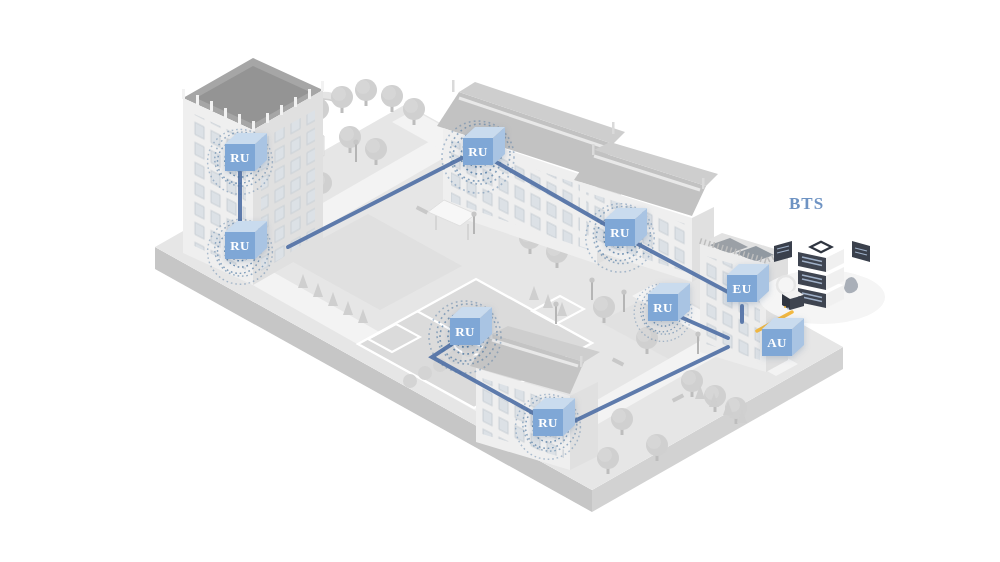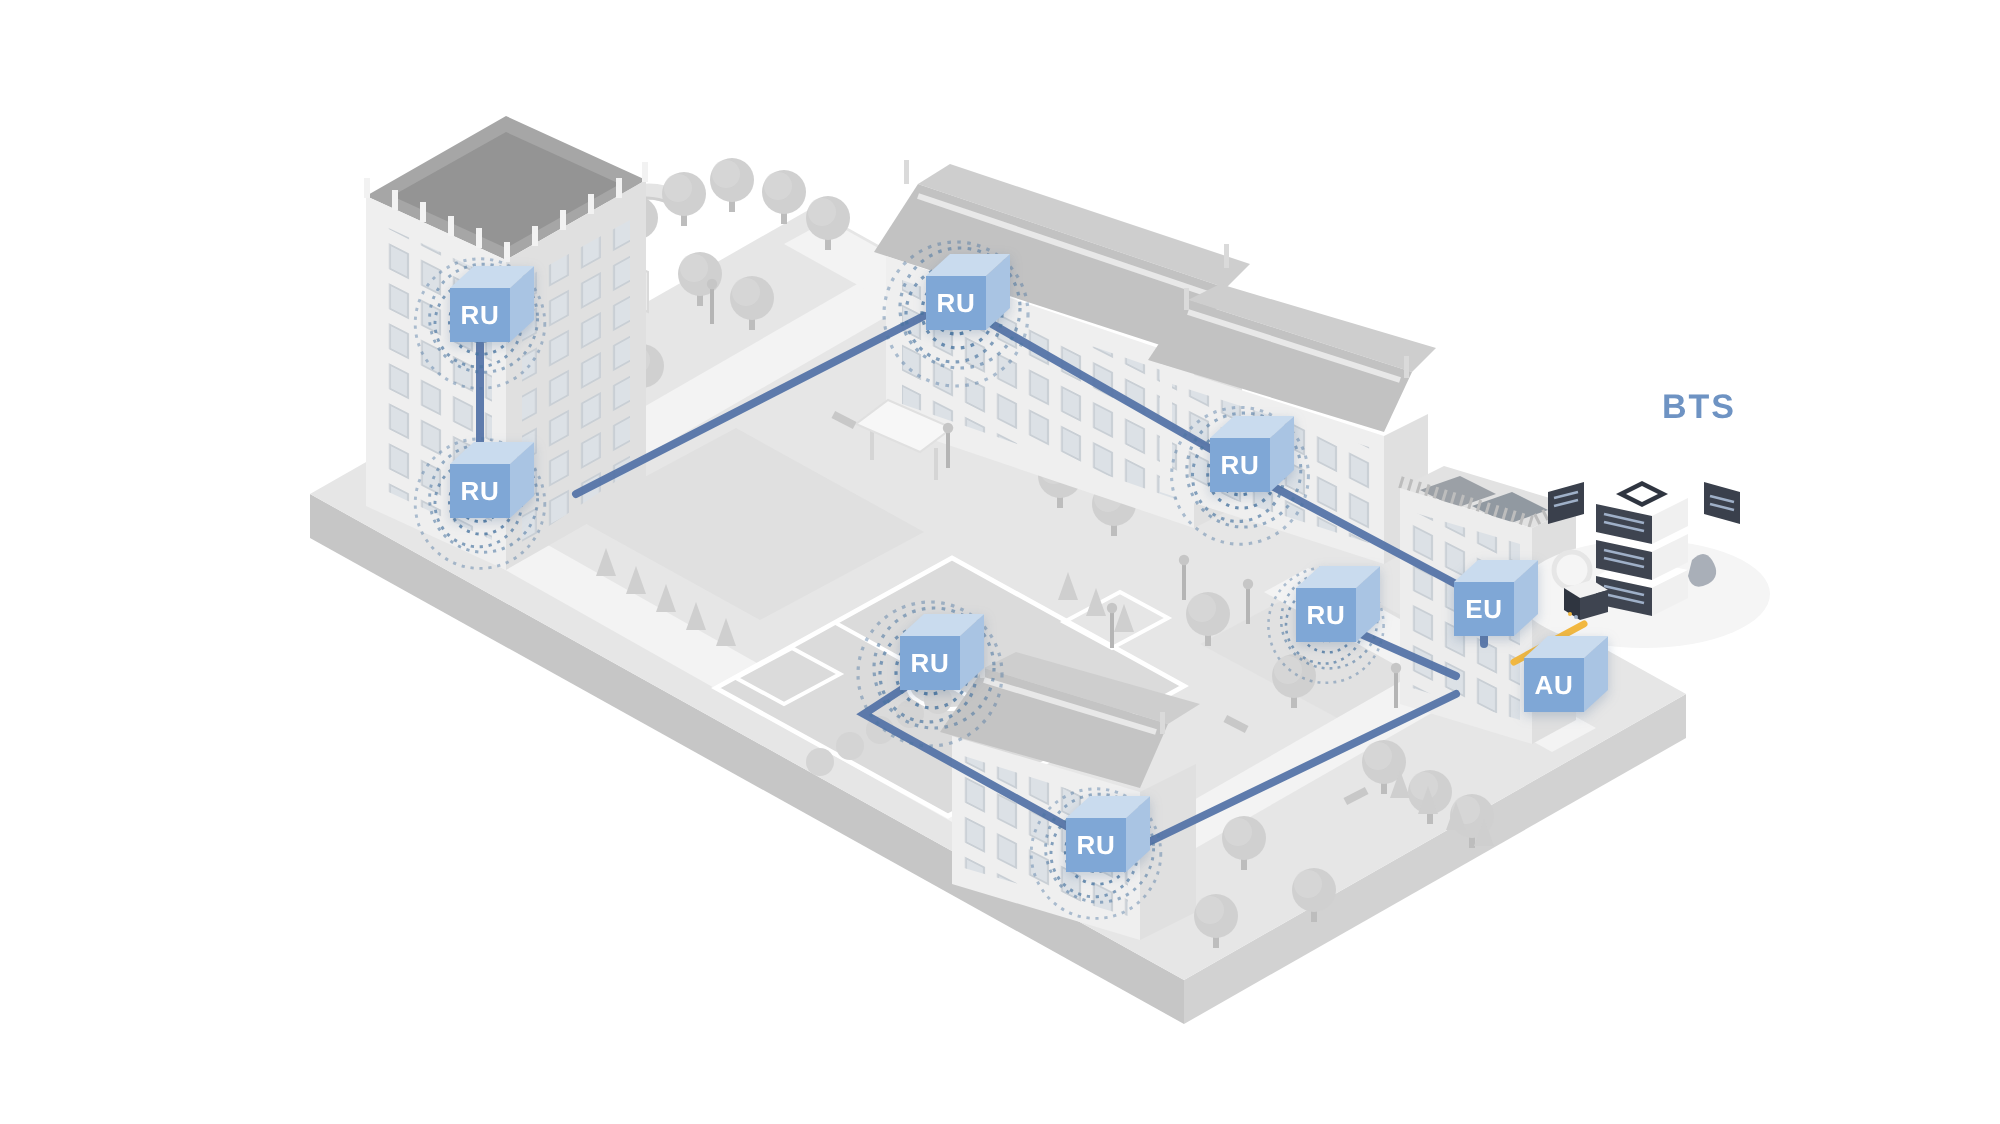--- a/index.html
+++ b/index.html
@@ -7,34 +7,34 @@
     --bts-link-line:#F2B840;
     --node-front:#7FA7D6;
     --node-top:#C9DBEE;
     --node-side:#A9C4E3;
     --node-label-text:#FFFFFF;
     --bts-label-text:#6E93C3;
     --wave:#47739F;
   }
   html,body{margin:0;padding:0;background:#FFFFFF;}
   #stage{position:relative;width:940px;height:562px;overflow:hidden;background:#FFFFFF;
-         font-family:Liberation Sans, sans-serif;}
+         font-family:Liberation Serif, serif;}
   #scene{position:absolute;left:0;top:0;}
 
   .cube{position:absolute;width:42px;height:38px;
         filter:drop-shadow(0 2px 3px rgba(80,110,150,.28));}
   .c-front{position:absolute;left:0;top:11px;width:30px;height:27px;background:var(--node-front);}
   .c-top{position:absolute;left:0;top:0;width:42px;height:11px;background:var(--node-top);
          clip-path:polygon(12px 0,42px 0,30px 11px,0 11px);}
   .c-side{position:absolute;left:0;top:0;width:42px;height:38px;background:var(--node-side);
           clip-path:polygon(30px 11px,42px 0,42px 27px,30px 38px);}
   .c-label{position:absolute;left:0;top:11px;width:30px;height:27px;display:flex;
            align-items:center;justify-content:center;color:var(--node-label-text);
            font-weight:bold;font-size:13px;letter-spacing:.4px;}
-  #bts-label{position:absolute;left:812px;top:194px;width:56px;text-align:right;
+  #bts-label{position:absolute;left:789px;top:194px;width:56px;text-align:left;
              color:var(--bts-label-text);font-weight:bold;font-size:17px;letter-spacing:1px;}
 
   
   .conn{stroke:var(--connection-line);stroke-width:4;stroke-linecap:round;fill:none;opacity:.95;}
   .conn-yellow{stroke:var(--bts-link-line);stroke-width:3.5;stroke-linecap:round;fill:none;}
   .wave circle{fill:none;stroke:var(--wave);stroke-width:1.6;stroke-dasharray:1.8 3.2;}
 </style>
 </head>
 <body>
 
@@ -343,21 +343,21 @@
   <span class="c-top"></span>
   <span class="c-front"></span>
   <span class="c-label">RU</span>
 </div>
 <div class="cube" style="left:533px;top:398px">
   <span class="c-side"></span>
   <span class="c-top"></span>
   <span class="c-front"></span>
   <span class="c-label">RU</span>
 </div>
-<div class="cube" style="left:727px;top:280px">
+<div class="cube" style="left:727px;top:264px">
   <span class="c-side"></span>
   <span class="c-top"></span>
   <span class="c-front"></span>
   <span class="c-label">EU</span>
 </div>
 <div class="cube" style="left:762px;top:318px">
   <span class="c-side"></span>
   <span class="c-top"></span>
   <span class="c-front"></span>
   <span class="c-label">AU</span>

